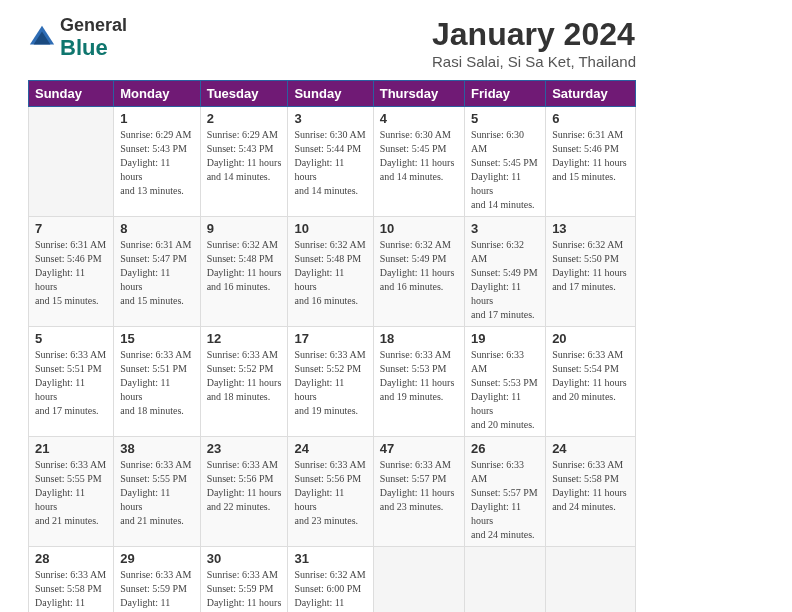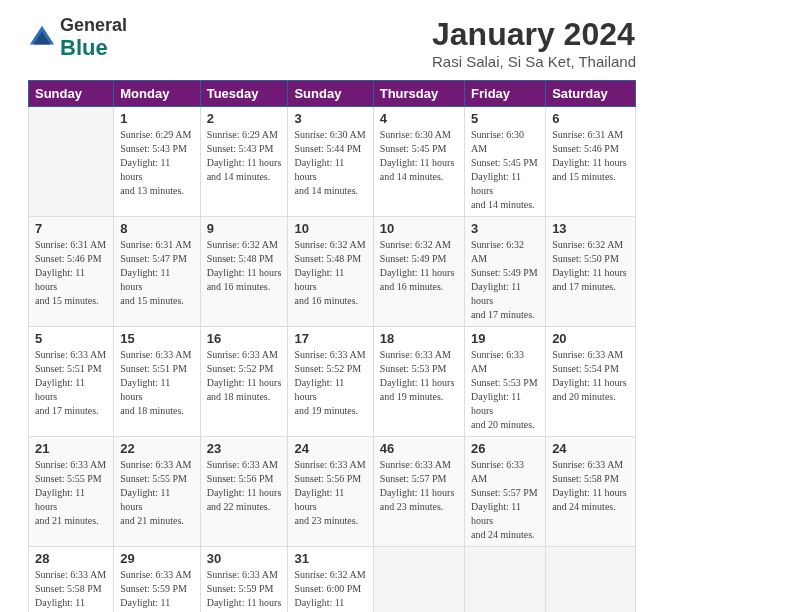--- a/index.html
+++ b/index.html
@@ -243,21 +243,21 @@
 and 17 minutes.</div>
           </td>
           <td>
             <span class="day-num">15</span>
             <div class="day-info" style="white-space: pre-line;">Sunrise: 6:33 AM
 Sunset: 5:51 PM
 Daylight: 11 hours
 and 18 minutes.</div>
           </td>
           <td>
-            <span class="day-num">16</span>
+            <span class="day-num">12</span>
             <div class="day-info" style="white-space: pre-line;">Sunrise: 6:33 AM
 Sunset: 5:52 PM
 Daylight: 11 hours
 and 18 minutes.</div>
           </td>
           <td>
             <span class="day-num">17</span>
             <div class="day-info" style="white-space: pre-line;">Sunrise: 6:33 AM
 Sunset: 5:52 PM
 Daylight: 11 hours
@@ -287,42 +287,42 @@
         </tr>
         <tr>
           <td>
             <span class="day-num">21</span>
             <div class="day-info" style="white-space: pre-line;">Sunrise: 6:33 AM
 Sunset: 5:55 PM
 Daylight: 11 hours
 and 21 minutes.</div>
           </td>
           <td>
-            <span class="day-num">22</span>
+            <span class="day-num">38</span>
             <div class="day-info" style="white-space: pre-line;">Sunrise: 6:33 AM
 Sunset: 5:55 PM
 Daylight: 11 hours
 and 21 minutes.</div>
           </td>
           <td>
             <span class="day-num">23</span>
             <div class="day-info" style="white-space: pre-line;">Sunrise: 6:33 AM
 Sunset: 5:56 PM
 Daylight: 11 hours
 and 22 minutes.</div>
           </td>
           <td>
             <span class="day-num">24</span>
             <div class="day-info" style="white-space: pre-line;">Sunrise: 6:33 AM
 Sunset: 5:56 PM
 Daylight: 11 hours
 and 23 minutes.</div>
           </td>
           <td>
-            <span class="day-num">46</span>
+            <span class="day-num">47</span>
             <div class="day-info" style="white-space: pre-line;">Sunrise: 6:33 AM
 Sunset: 5:57 PM
 Daylight: 11 hours
 and 23 minutes.</div>
           </td>
           <td>
             <span class="day-num">26</span>
             <div class="day-info" style="white-space: pre-line;">Sunrise: 6:33 AM
 Sunset: 5:57 PM
 Daylight: 11 hours

